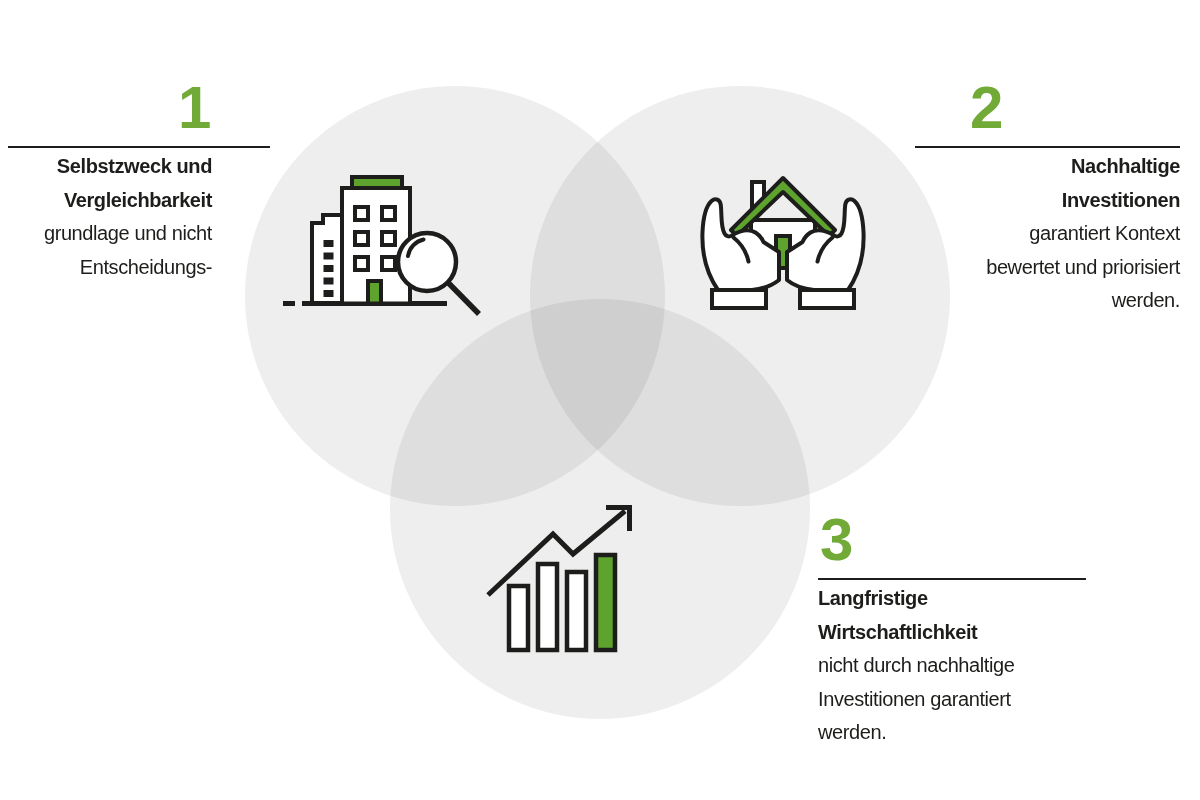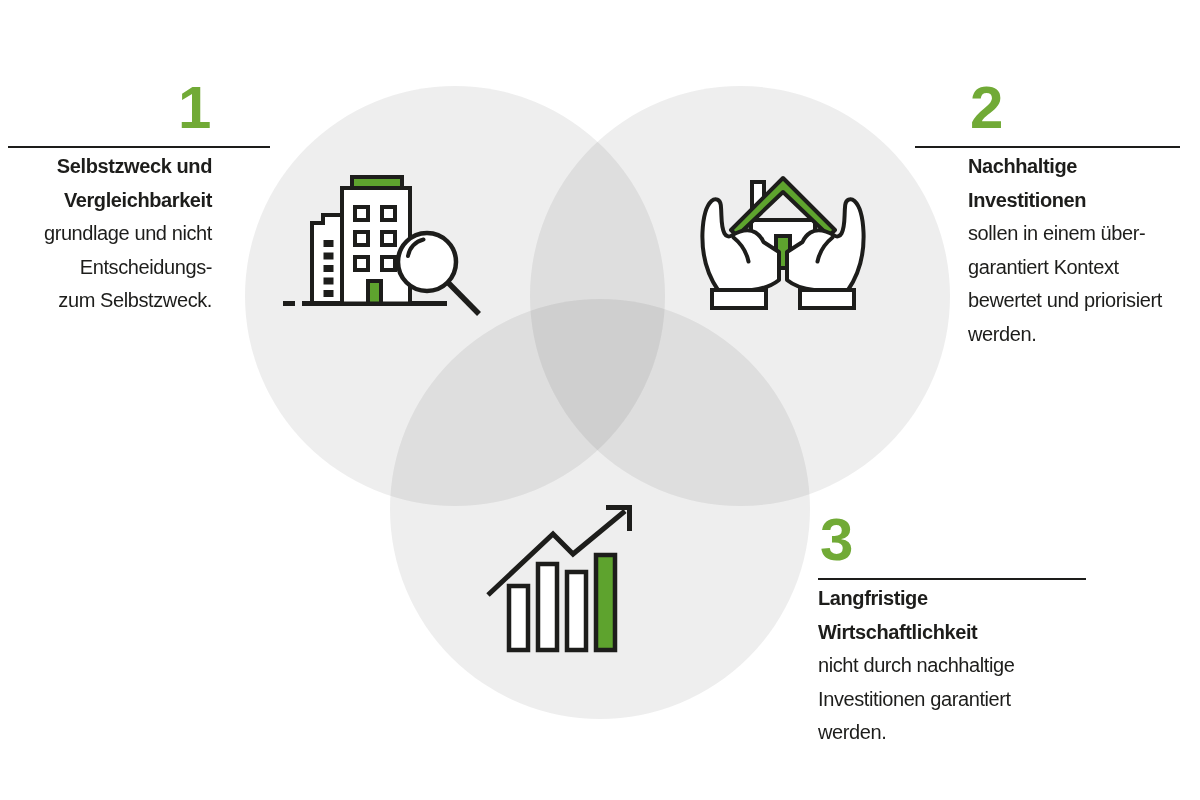--- a/index.html
+++ b/index.html
@@ -20,21 +20,21 @@
   .block{position:absolute;letter-spacing:-0.4px;}
   .num{font-size:60px;line-height:56px;font-weight:bold;color:var(--green-number,#71aa36);}
   .rule{height:0;border-top:2px solid var(--ink,#1d1d1b);margin-top:10px;}
   .text{margin-top:2px;font-size:20px;line-height:33.5px;}
   .text .title{font-weight:bold;}
   .b1{left:8px;top:80px;width:262px;}
   .b1 .num{margin-left:170px;}
   .b1 .text{text-align:right;padding-right:58px;}
   .b2{left:915px;top:80px;width:265px;}
   .b2 .num{margin-left:55px;}
-  .b2 .text{text-align:left;padding-left:53px;}
+  .b2 .text{text-align:right;padding-left:53px;}
   .b3{left:818px;top:512px;width:268px;}
   .b3 .num{margin-left:2px;}
   .b3 .text{text-align:left;}
 </style>
 </head>
 <body>
 
 <div class="canvas">
 
   <div class="circle c1"></div>
@@ -95,31 +95,29 @@
   </svg>
 
   <section class="block b1">
     <div class="num">1</div>
     <div class="rule"></div>
     <div class="text">
       <div class="title">Selbstzweck und</div>
       <div class="title">Vergleichbarkeit</div>
       <div>grundlage und nicht</div>
       <div>Entscheidungs-</div>
-      <div>zum Selbstzweck.</div>
     </div>
   </section>
 
   <section class="block b2">
     <div class="num">2</div>
     <div class="rule"></div>
     <div class="text">
       <div class="title">Nachhaltige</div>
       <div class="title">Investitionen</div>
-      <div>sollen in einem über-</div>
       <div>garantiert Kontext</div>
       <div>bewertet und priorisiert</div>
       <div>werden.</div>
     </div>
   </section>
 
   <section class="block b3">
     <div class="num">3</div>
     <div class="rule"></div>
     <div class="text">

